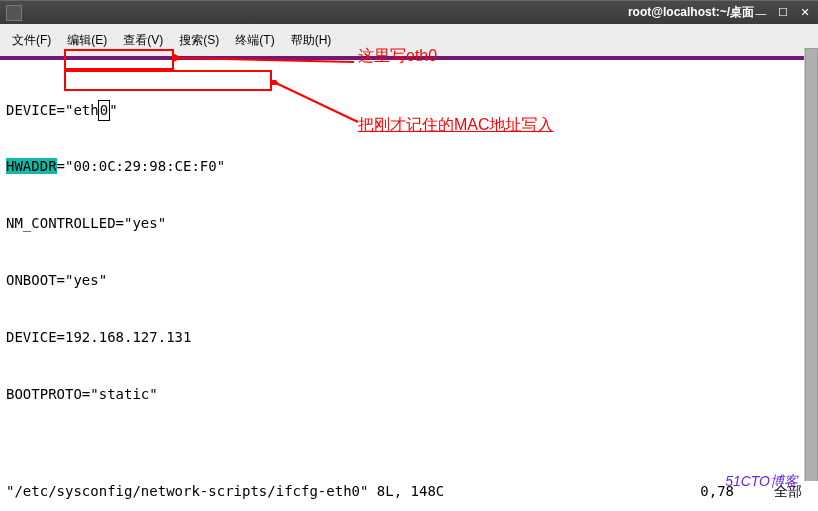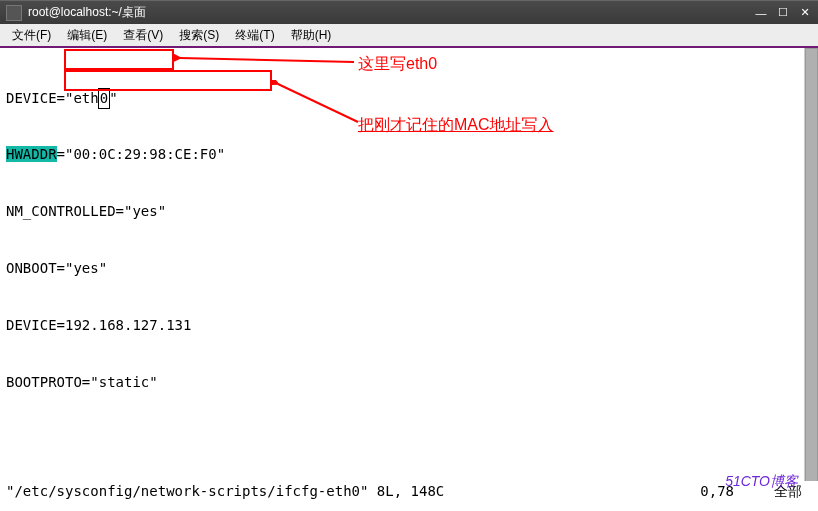--- a/index.html
+++ b/index.html
@@ -1,24 +1,24 @@
 <!DOCTYPE html>
 <html><head>
   <meta charset="utf-8">
   <style>
     * { margin: 0; padding: 0; box-sizing: border-box; }
     body { width: 818px; height: 511px; font-family: sans-serif; background: #fff; position: relative; overflow: hidden; }
     
     .titlebar { background: linear-gradient(#4a4a4a, #3a3a3a); color: #fff; height: 24px; display: flex; align-items: center; padding: 0 6px; position: relative; border-top: 1px solid #666; }
     .titlebar .icon-box { width: 16px; height: 16px; background: #555; border: 1px solid #777; margin-right: 6px; }
-    .titlebar .title-text { flex: 1; text-align: left; font-size: 12px; font-weight: normal; }
+    .titlebar .title-text { flex: 1; text-align: right; font-size: 12px; font-weight: bold; }
     .titlebar .win-controls { display: flex; gap: 8px; }
     .titlebar .win-btn { width: 14px; height: 14px; display: flex; align-items: center; justify-content: center; font-size: 11px; cursor: pointer; }
     
-    .menubar { background: #ededed; height: 24px; display: flex; align-items: center; padding: 0 4px; border-bottom: 2px solid #701a75; font-size: 12px; }
+    .menubar { background: #ededed; height: 36px; display: flex; align-items: center; padding: 0 4px; border-bottom: 4px solid #701a75; font-size: 12px; }
     .menubar .menu-item { padding: 2px 8px; cursor: pointer; }
     
     .editor { background: #fff; font-family: "DejaVu Sans Mono", monospace; font-size: 14px; line-height: 19px; padding: 2px 6px; height: 438px; position: relative; white-space: pre; }
     .editor .line { height: 19px; }
     .hwaddr-key { background: #14b8a6; }
     .cursor-box { display: inline-block; border: 1px solid #000; padding: 0 1px; margin: 0 -1px; }
     
     .annotation-box { position: absolute; border: 2px solid #ff0000; pointer-events: none; }
     .annotation-text { position: absolute; color: #ff0000; font-family: sans-serif; font-size: 16px; pointer-events: none; }
     .arrow { position: absolute; pointer-events: none; }
@@ -74,21 +74,21 @@
   
   
   
   
   
 </div>
 
 <div class="annotation-box" style="left:64px; top:49px; width:110px; height:21px;"></div>
 <div class="annotation-box" style="left:64px; top:70px; width:208px; height:21px;"></div>
 
-<div class="annotation-text" style="left:358px; top:54px;">这里写eth0</div>
+<div class="annotation-text" style="left:358px; top:46px;">这里写eth0</div>
 <div class="annotation-text" style="left:358px; top:115px;text-decoration:underline;">把刚才记住的MAC地址写入</div>
 
 <svg class="arrow" style="left:174px; top:44px; width:184px; height:24px;">
   <defs>
       <marker id="ah1" markerWidth="8" markerHeight="8" refX="1" refY="3" orient="auto">
         <polygon points="6,0 0,3 6,6" fill="#ff0000"></polygon>
       </marker>
     </defs>
   <line x1="180" y1="18" x2="6" y2="14" stroke="#ff0000" stroke-width="2" marker-end="url(#ah1)"></line>
 </svg>

